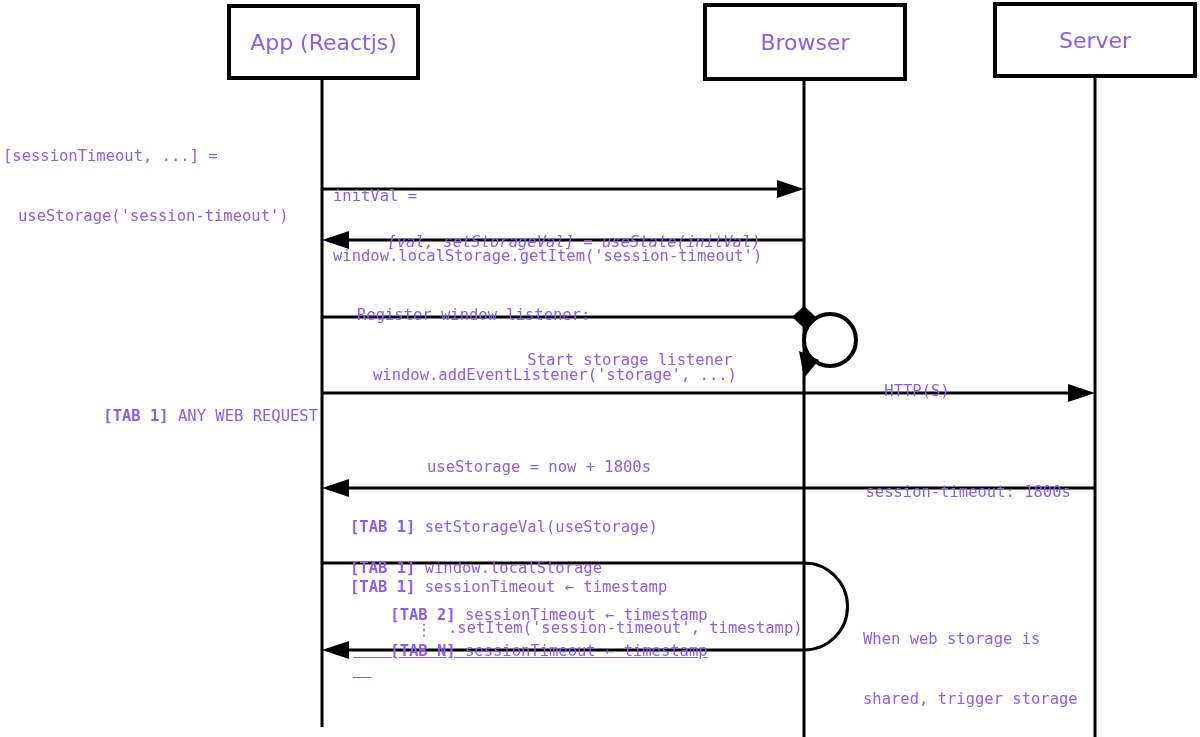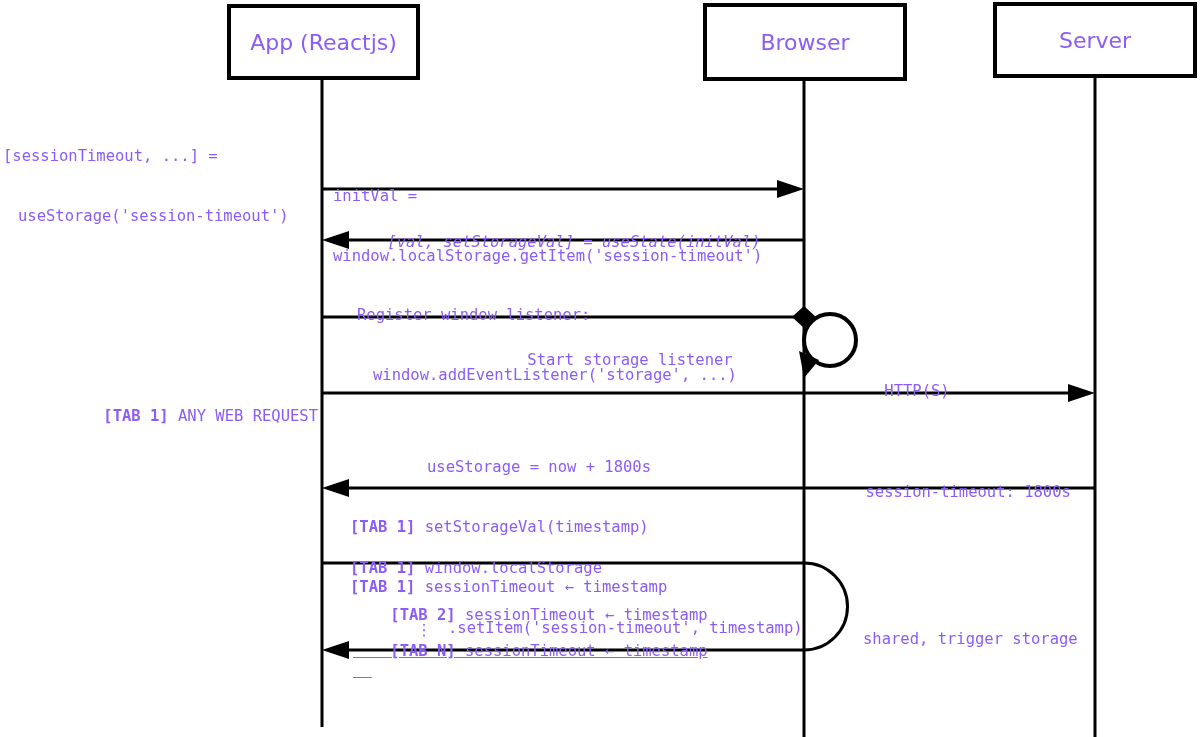--- a/index.html
+++ b/index.html
@@ -86,21 +86,21 @@
   <div class="lbl" style="left:804px;top:361px;width:291px;margin-left:43px;">
     <span>HTTP(S)</span>
   </div>
 
   <div class="lbl" style="left:0px;top:386px;width:318px;text-align:right;">
     <span class="b">[TAB 1]</span><span> ANY WEB REQUEST</span>
   </div>
 
   <div class="lbl" style="left:350px;top:417px;">
     <span class="ind77">useStorage = now + 1800s</span>
-    <span class="line"><span class="b">[TAB 1]</span><span> setStorageVal(timestamp)</span></span>
+    <span class="line"><span class="b">[TAB 1]</span><span> setStorageVal(useStorage)</span></span>
     <span class="line"><span class="b">[TAB 1]</span><span> sessionTimeout ← timestamp</span></span>
   </div>
 
   <div class="lbl" style="left:804px;top:462px;width:291px;text-align:center;">
     <span>session-timeout: 1800s</span>
   </div>
 
   <div class="lbl" style="left:350px;top:518px;">
     <span class="line"><span class="b">[TAB 1]</span><span> window.localStorage</span></span>
     <span class="ind98">.setItem('session-timeout', timestamp)</span>
@@ -110,17 +110,18 @@
     <span class="b">[TAB 2]</span><span> sessionTimeout ← timestamp</span>
   </div>
   <div class="lbl" style="left:379px;top:600px;">
     <span>⋮</span>
   </div>
   <div class="lbl" style="left:353px;top:621px;text-decoration:underline;">
     <span class="b">[TAB N]</span><span> sessionTimeout ← timestamp</span>
   </div>
 
   <div class="lbl" style="left:863px;top:589px;">
+    <span class="line">When web storage is</span>
     <span class="line">shared, trigger storage</span>
     
   </div>
 
 </div>
 
 </body></html>

